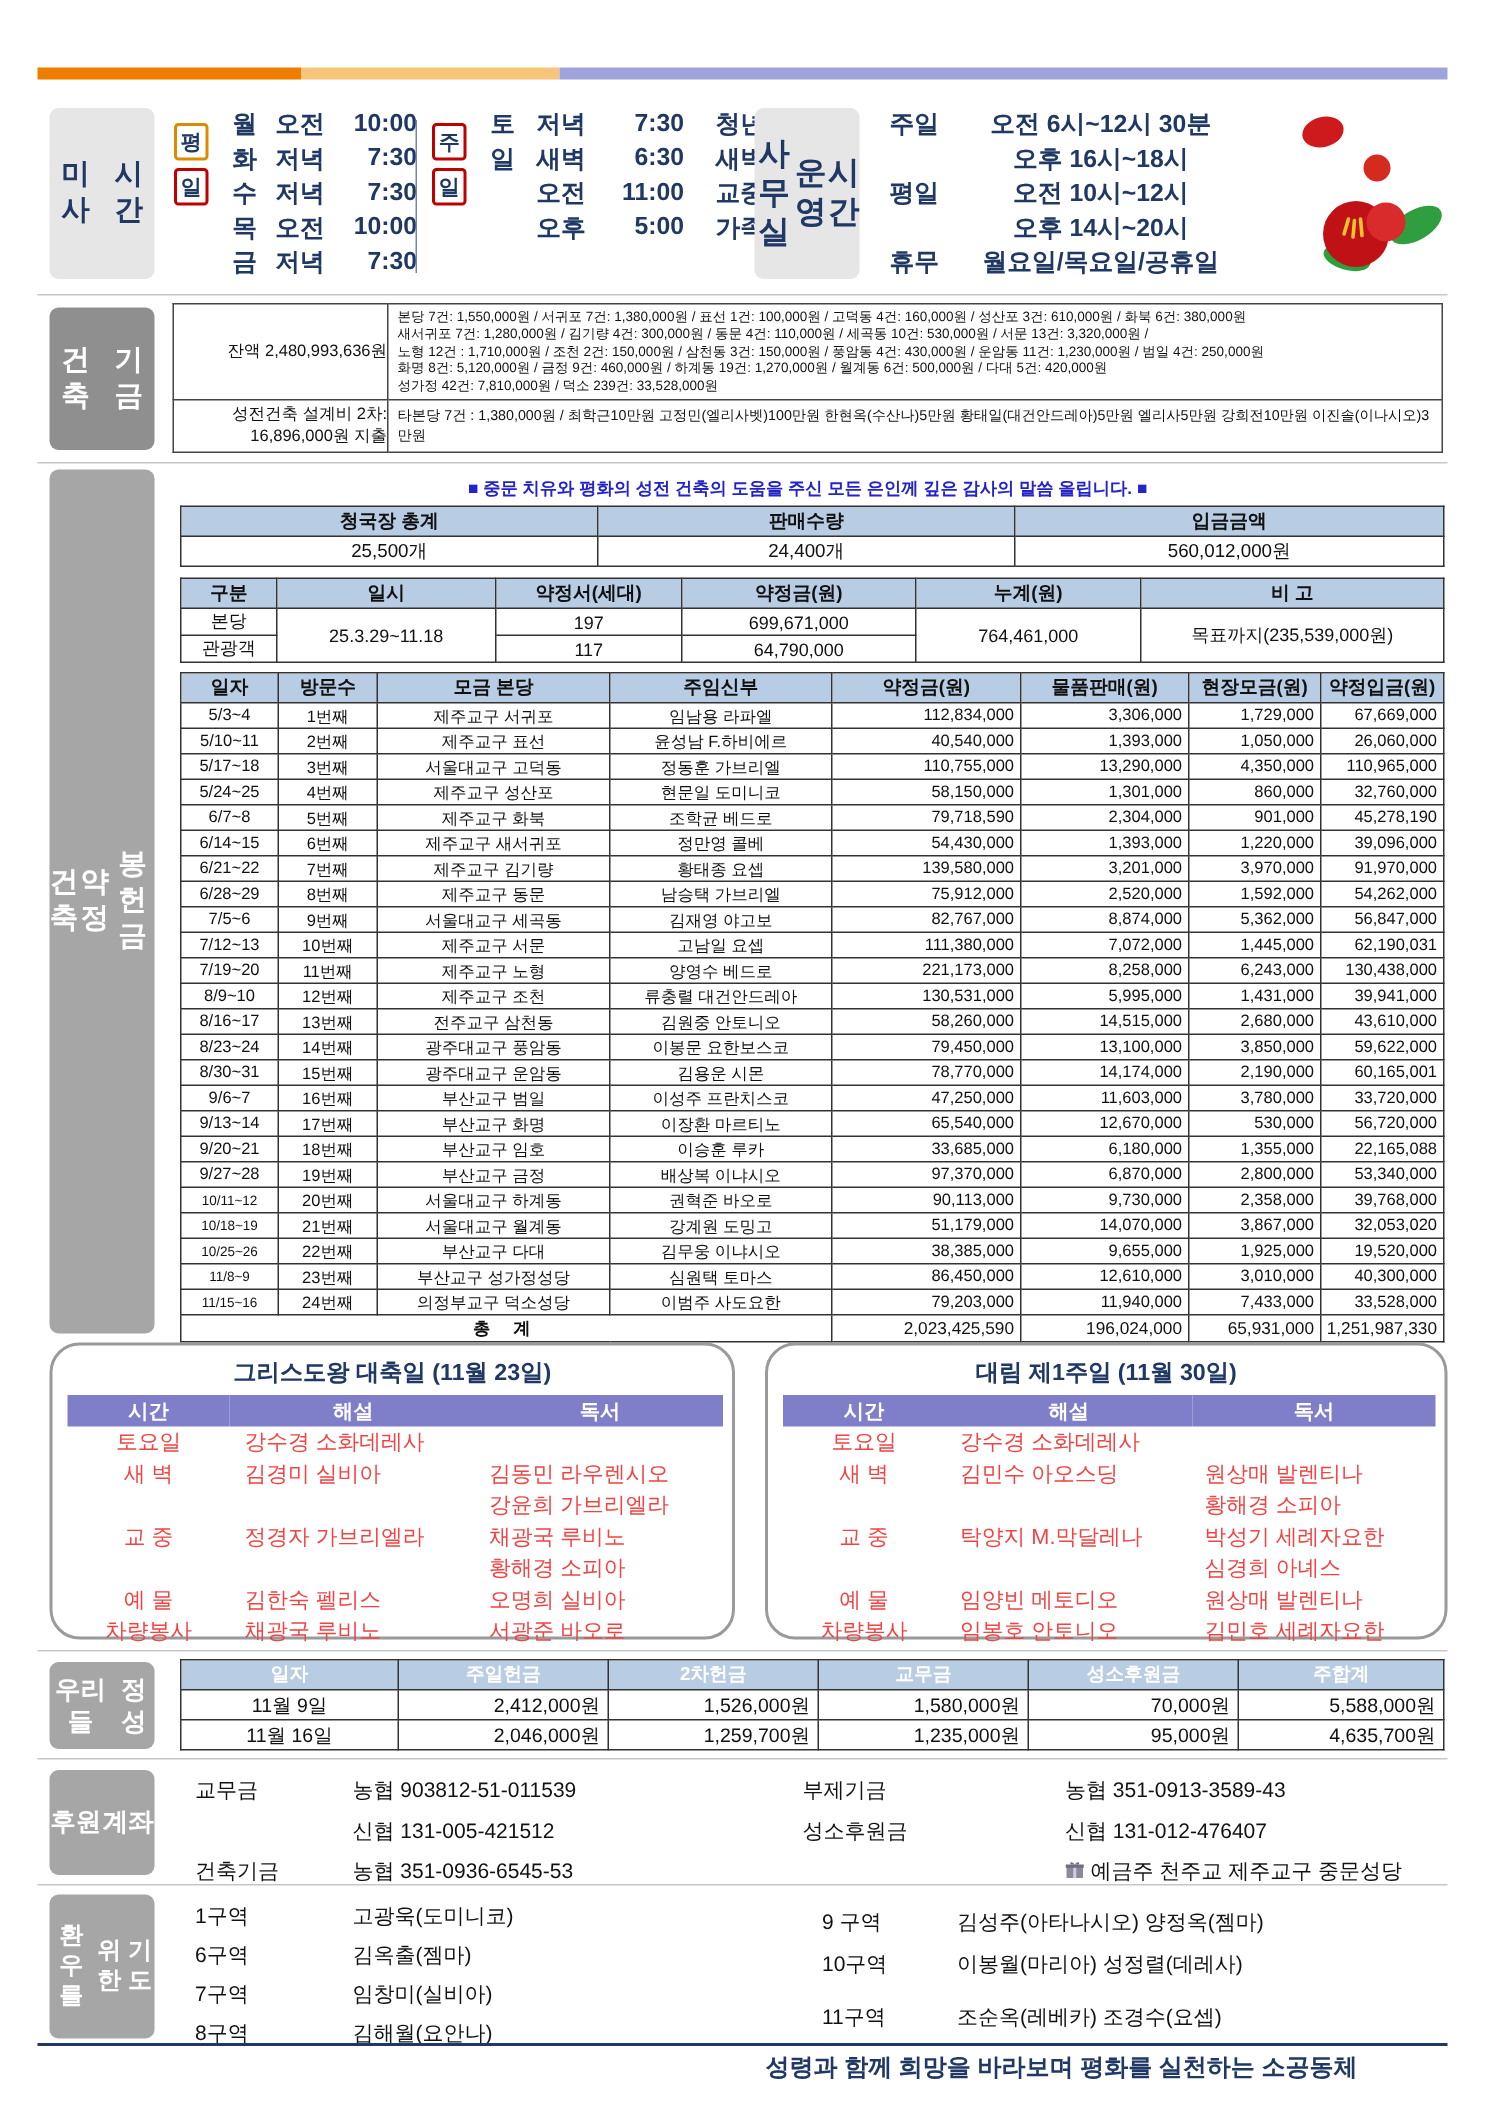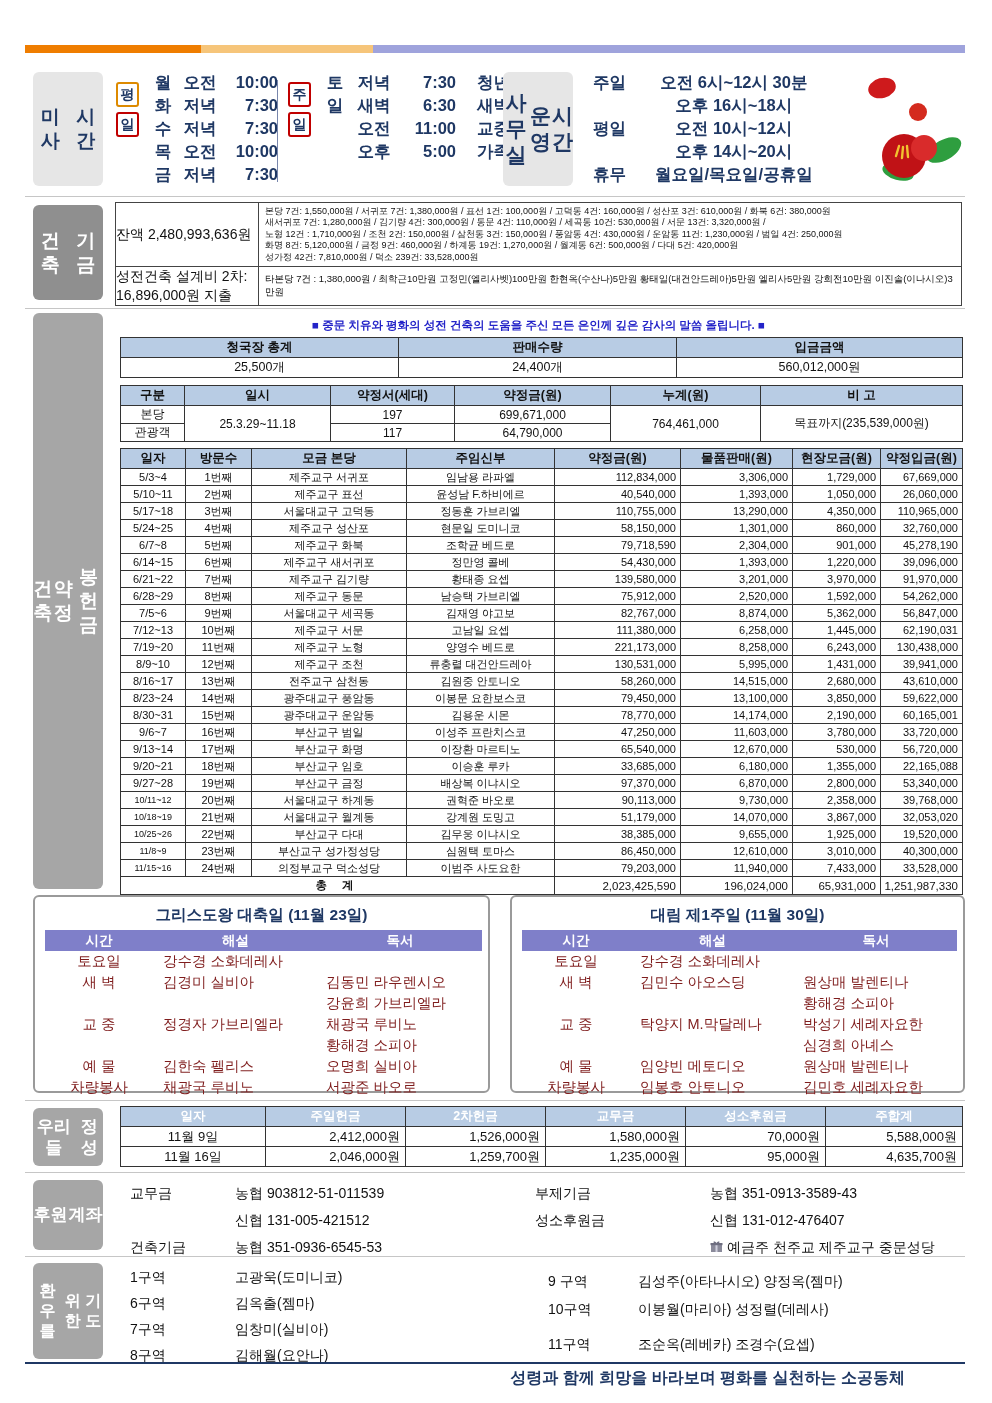--- a/index.html
+++ b/index.html
@@ -35,21 +35,21 @@
   .su td:nth-child(2){ width:48px; text-align:center; }
   .su td:nth-child(3){ width:58px; text-align:right; }
   .su td:nth-child(4){ width:54px; text-align:right; }
   .of td:nth-child(1){ width:48px; text-align:left; }
   .of td:nth-child(2){ text-align:center; padding-left:14px; }
   .vline { position:absolute; width:1px; background:#7886AC; }
 
   
   .fund-table { position:absolute; left:115px; top:202px; width:847px; border-collapse:collapse; }
   .fund-table td { border:1px solid #444; vertical-align:middle; }
-  .fund-left { width:143px; text-align:left; font-size:14px; line-height:1.35; }
+  .fund-left { width:143px; text-align:right; font-size:11px; line-height:1.35; }
   .fund-lines { font-size:9px; line-height:11.4px; padding:3px 6px; color:#111; }
   .fund-row2 { font-size:9.5px; padding:4px 6px; }
 
   
   table.grid { border-collapse:collapse; table-layout:fixed; }
   table.grid th, table.grid td { border:1px solid #333; overflow:hidden; white-space:nowrap; }
   table.grid th { background:#B8CCE4; font-weight:bold; font-size:12.5px; height:20px; }
   .thanks { position:absolute; left:115px; top:318px; width:847px; text-align:center;
             font-size:11.5px; font-weight:bold; color:#2323C8; }
 
@@ -64,26 +64,26 @@
   .pledge th { font-size:12px; height:19px; }
   .pledge td { font-size:11px; height:17px; }
   .pledge tbody td:nth-child(-n+4){ text-align:center; }
   .pledge tbody td:nth-child(n+5){ text-align:right; padding-right:4px; }
   .pledge tbody tr:nth-child(n+20) td:first-child { font-size:9px; }
   .pledge tfoot td { font-size:11.5px; height:18px; font-weight:bold; }
   .pledge tfoot td:first-child { text-align:center; letter-spacing:6px; }
   .pledge tfoot td:nth-child(n+2){ text-align:right; padding-right:4px; font-weight:normal; }
 
   
-  .feast { position:absolute; top:895px; height:198px; border:2px solid #9A9A9A; border-radius:6px;
+  .feast { position:absolute; top:895px; height:198px; border:2px solid #9A9A9A; border-radius:20px;
            background:#fff; padding:6px 10px 0 10px; }
   .feast .ftitle { text-align:center; font-size:15.5px; font-weight:bold; color:#1F3864; margin:2px 0 4px 0; }
   .feast table { border-collapse:collapse; table-layout:fixed; width:100%; }
   .feast th { background:#7F7FC9; color:#fff; font-weight:bold; font-size:13.5px; height:21px; }
-  .feast td { font-size:14.5px; height:21px; color:#7f1d1d; white-space:nowrap; }
+  .feast td { font-size:14.5px; height:21px; color:#ef4444; white-space:nowrap; }
   .feast td:nth-child(1){ text-align:center; }
   .feast td:nth-child(2){ padding-left:10px; }
   .feast td:nth-child(3){ padding-left:8px; }
 
   
   .offer { position:absolute; left:120px; top:1106px; width:842px; }
   .offer th { background:#7F7FC9; color:#fff; font-size:13px; height:20px; border:1px solid #333; }
   .offer td { font-size:13px; height:20px; border:1px solid #333; }
   .offer td:first-child { text-align:center; }
   .offer td:nth-child(n+2){ text-align:right; padding-right:5px; }
@@ -439,21 +439,21 @@
           <td>8,874,000</td>
           <td>5,362,000</td>
           <td>56,847,000</td>
         </tr>
         <tr>
           <td>7/12~13</td>
           <td>10번째</td>
           <td>제주교구 서문</td>
           <td>고남일 요셉</td>
           <td>111,380,000</td>
-          <td>6,258,000</td>
+          <td>7,072,000</td>
           <td>1,445,000</td>
           <td>62,190,031</td>
         </tr>
         <tr>
           <td>7/19~20</td>
           <td>11번째</td>
           <td>제주교구 노형</td>
           <td>양영수 베드로</td>
           <td>221,173,000</td>
           <td>8,258,000</td>

